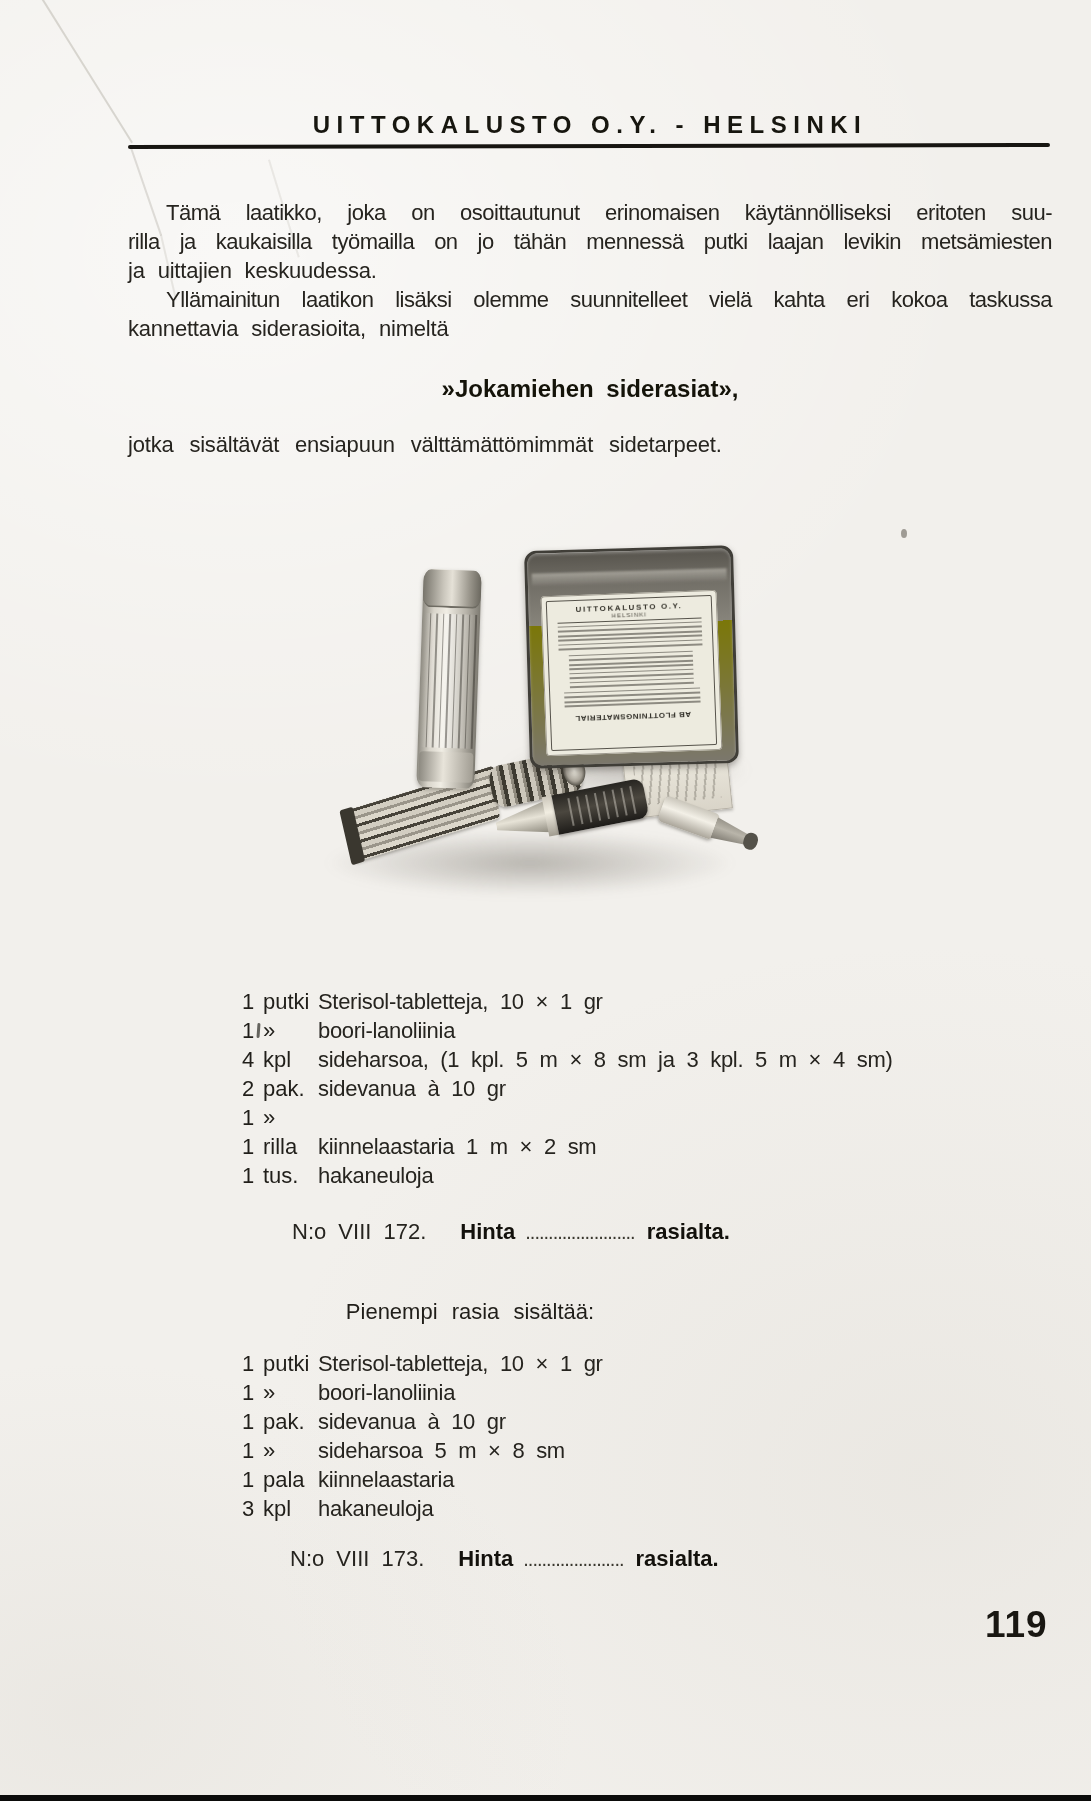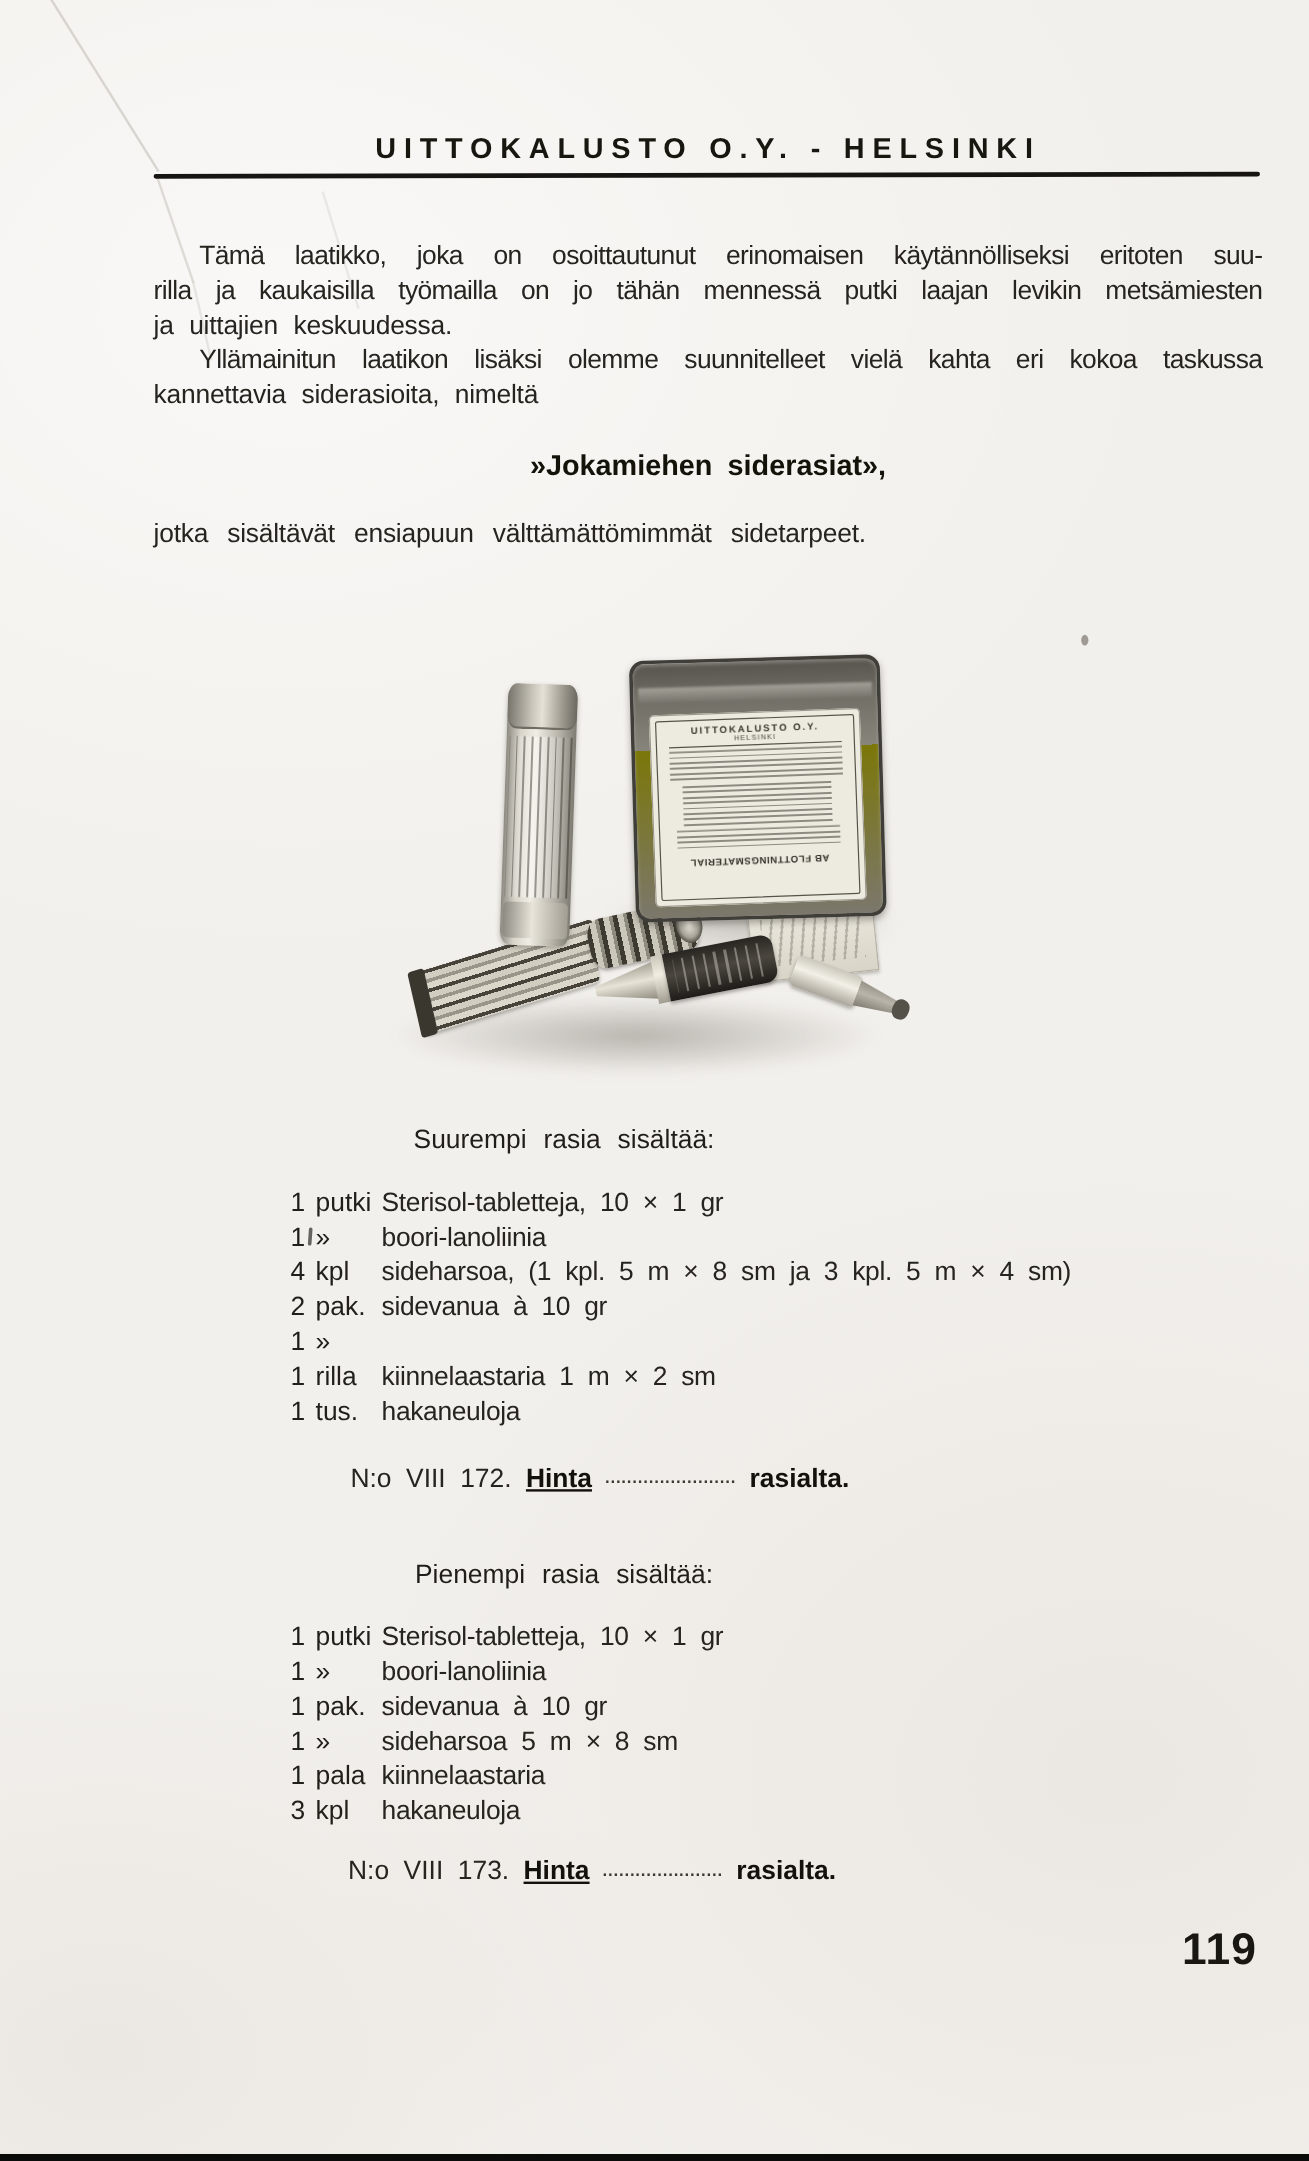--- a/index.html
+++ b/index.html
@@ -56,23 +56,23 @@
   }
   .kit-list{position:absolute;left:242px;font-size:22px;}
   .kit-row{display:grid;grid-template-columns:16px 50px 1fr;column-gap:5px;height:29px;
            position:relative;white-space:nowrap;}
   .kit-row .qty{color:#211f1a;}
   .kit-row .unit{color:#211f1a;}
   .kit-row .desc{word-spacing:6px;letter-spacing:-0.3px;color:#26241f;}
   .ink-mark{position:absolute;left:15px;top:5px;width:3px;height:15px;border-radius:1.5px;
             background:rgba(42,40,34,.7);transform:rotate(4deg);}
 
-  .order-line{position:absolute;font-size:22px;white-space:nowrap;display:flex;align-items:flex-start;}
+  .order-line{position:absolute;font-size:22px;white-space:nowrap;display:flex;align-items:center;}
   .order-line .num{word-spacing:6px;}
-  .order-line .hinta{font-weight:700;margin-left:12px;color:#13110c;text-decoration:underline;}
+  .order-line .hinta{font-weight:700;margin-left:34px;color:#13110c;}
   .order-line .leaders{margin-left:10px;font-size:20px;letter-spacing:-1px;color:#3a382f;}
   .order-line .suffix{font-weight:700;margin-left:12px;color:#13110c;}
 
   .page-number{
     position:absolute;left:985px;top:1604px;
     font-size:37px;font-weight:700;letter-spacing:1px;color:#191712;
   }
 
   
   .photo{position:absolute;left:340px;top:540px;width:400px;height:360px;}
@@ -246,21 +246,20 @@
       </div>
     </div>
 
     <div class="otube">
       <div class="otube-body"></div>
       <div class="otube-tip"></div>
       <div class="otube-cap"></div>
     </div>
   </div>
 
-  <div class="sec-heading" style="top:937px;">Suurempi rasia sisältää:</div>
 
   <div class="kit-list" style="top:989px;">
     <div class="kit-row">
       <span class="qty">1</span>
       <span class="unit">putki</span>
       <span class="desc">Sterisol-tabletteja, 10 × 1 gr</span>
     </div>
     <div class="kit-row">
       <span class="qty">1</span>
       <span class="ink-mark"></span>

